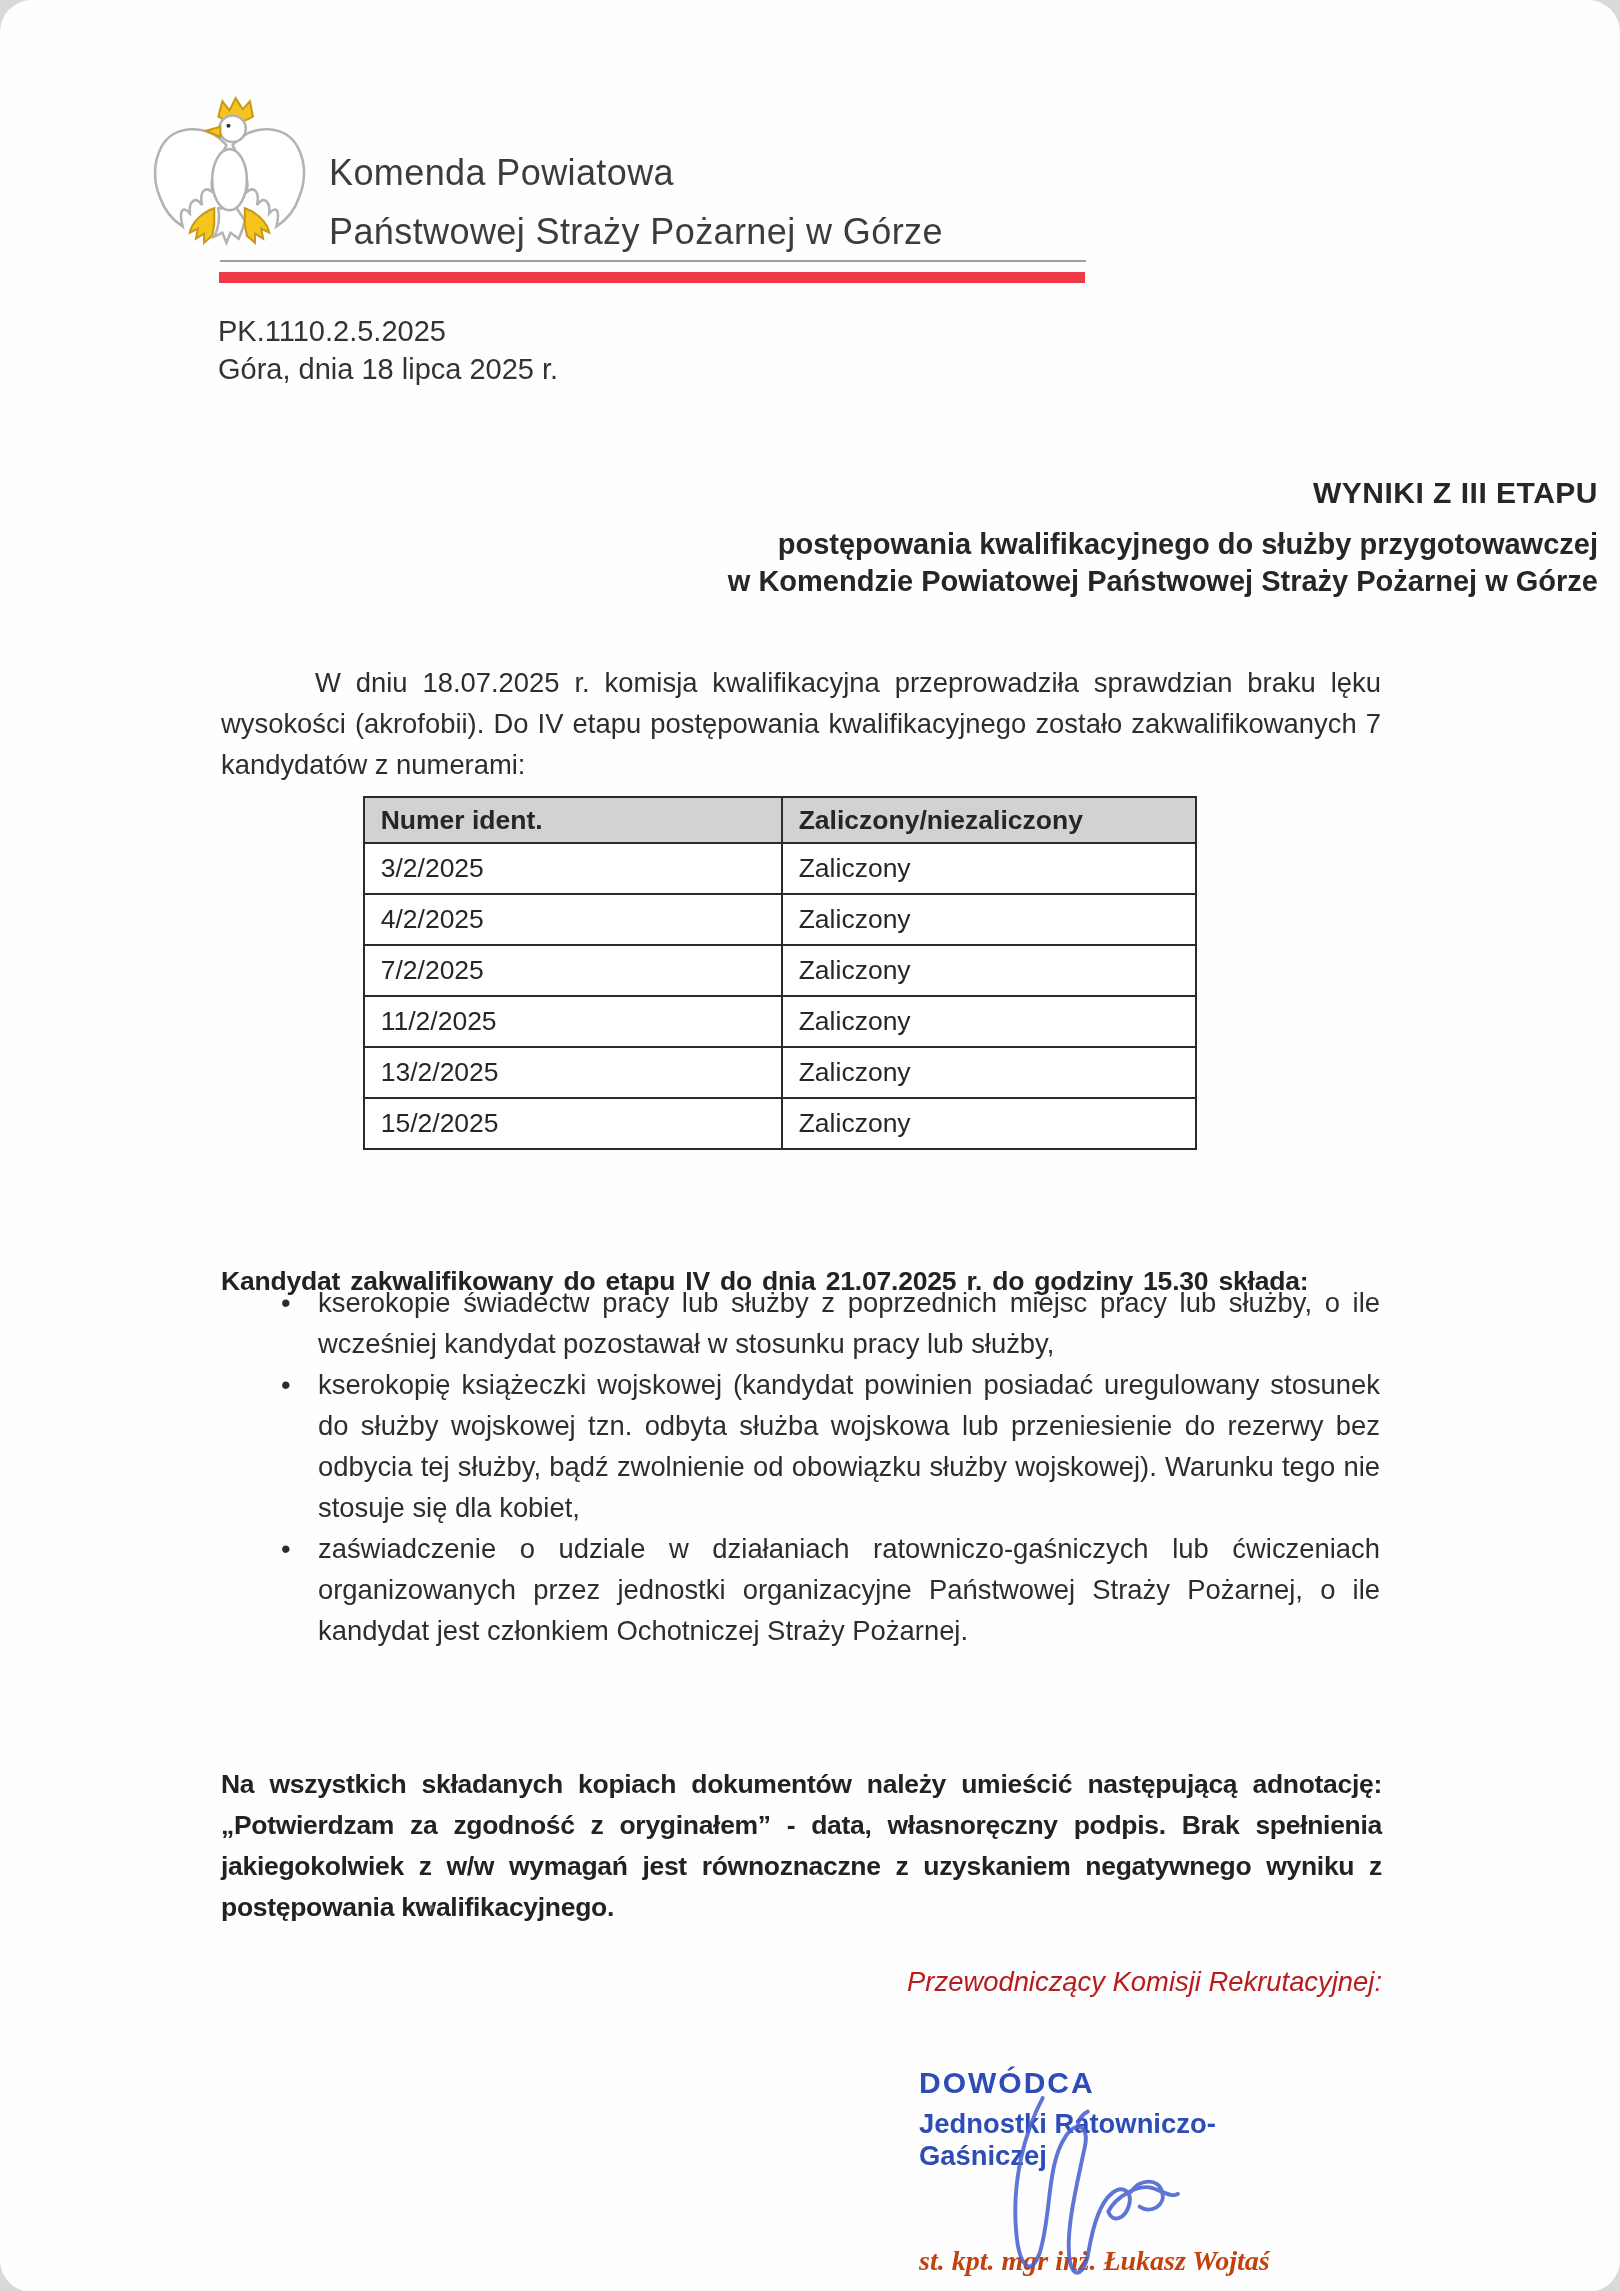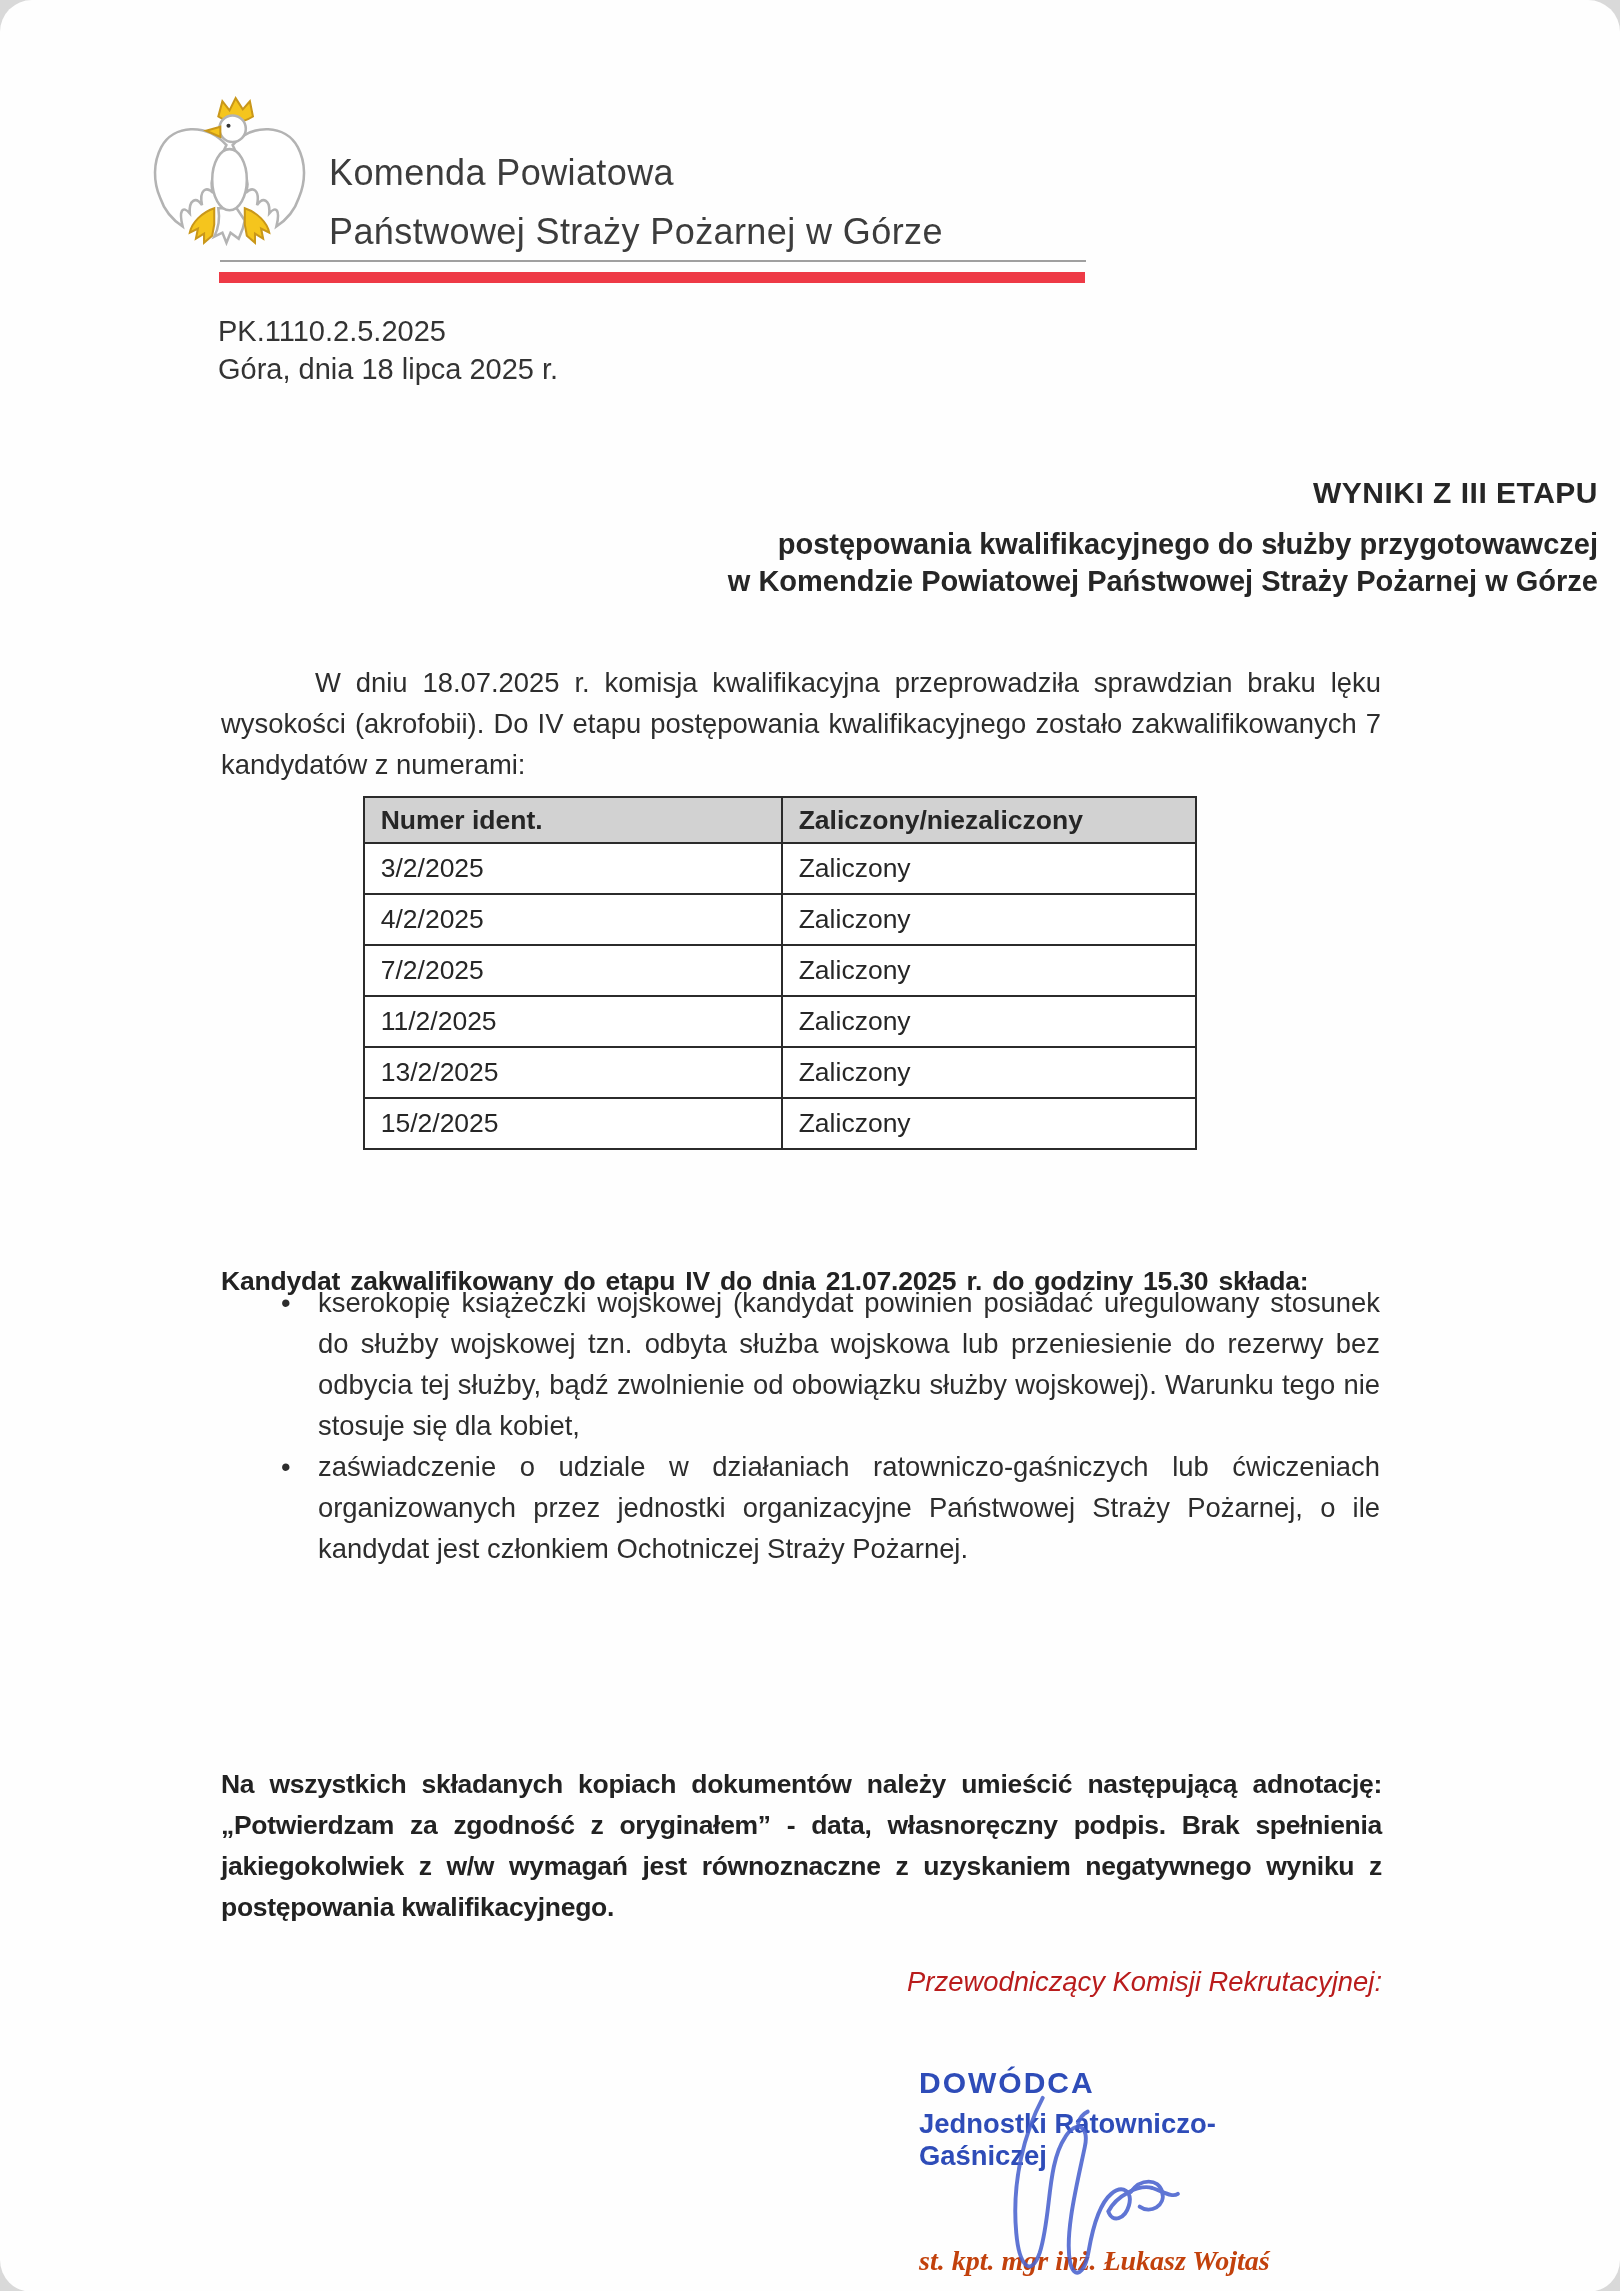--- a/index.html
+++ b/index.html
@@ -140,20 +140,21 @@
         </tr>
         <tr>
           <td>15/2/2025</td>
           <td>Zaliczony</td>
         </tr>
       </tbody>
   </table>
 
   <p class="lead">Kandydat zakwalifikowany do etapu IV do dnia 21.07.2025 r. do godziny 15.30 składa:</p>
   <ul class="reqs">
+      <li>kserokopie świadectw pracy lub służby z poprzednich miejsc pracy lub służby, o ile wcześniej kandydat pozostawał w stosunku pracy lub służby,</li>
       <li>kserokopię książeczki wojskowej (kandydat powinien posiadać uregulowany stosunek do służby wojskowej tzn. odbyta służba wojskowa lub przeniesienie do rezerwy bez odbycia tej służby, bądź zwolnienie od obowiązku służby wojskowej). Warunku tego nie stosuje się dla kobiet,</li>
       <li>zaświadczenie o udziale w działaniach ratowniczo-gaśniczych lub ćwiczeniach organizowanych przez jednostki organizacyjne Państwowej Straży Pożarnej, o ile kandydat jest członkiem Ochotniczej Straży Pożarnej.</li>
     </ul>
   <p class="closing">Na wszystkich składanych kopiach dokumentów należy umieścić następującą adnotację: „Potwierdzam za zgodność z oryginałem” - data, własnoręczny podpis. Brak spełnienia jakiegokolwiek z w/w wymagań jest równoznaczne z uzyskaniem negatywnego wyniku z postępowania kwalifikacyjnego.</p>
   <div class="artifact-dot"></div>
 
   <div class="role">Przewodniczący Komisji Rekrutacyjnej:</div>
 
   <div class="stamp">
     <p class="s1">DOWÓDCA</p>

